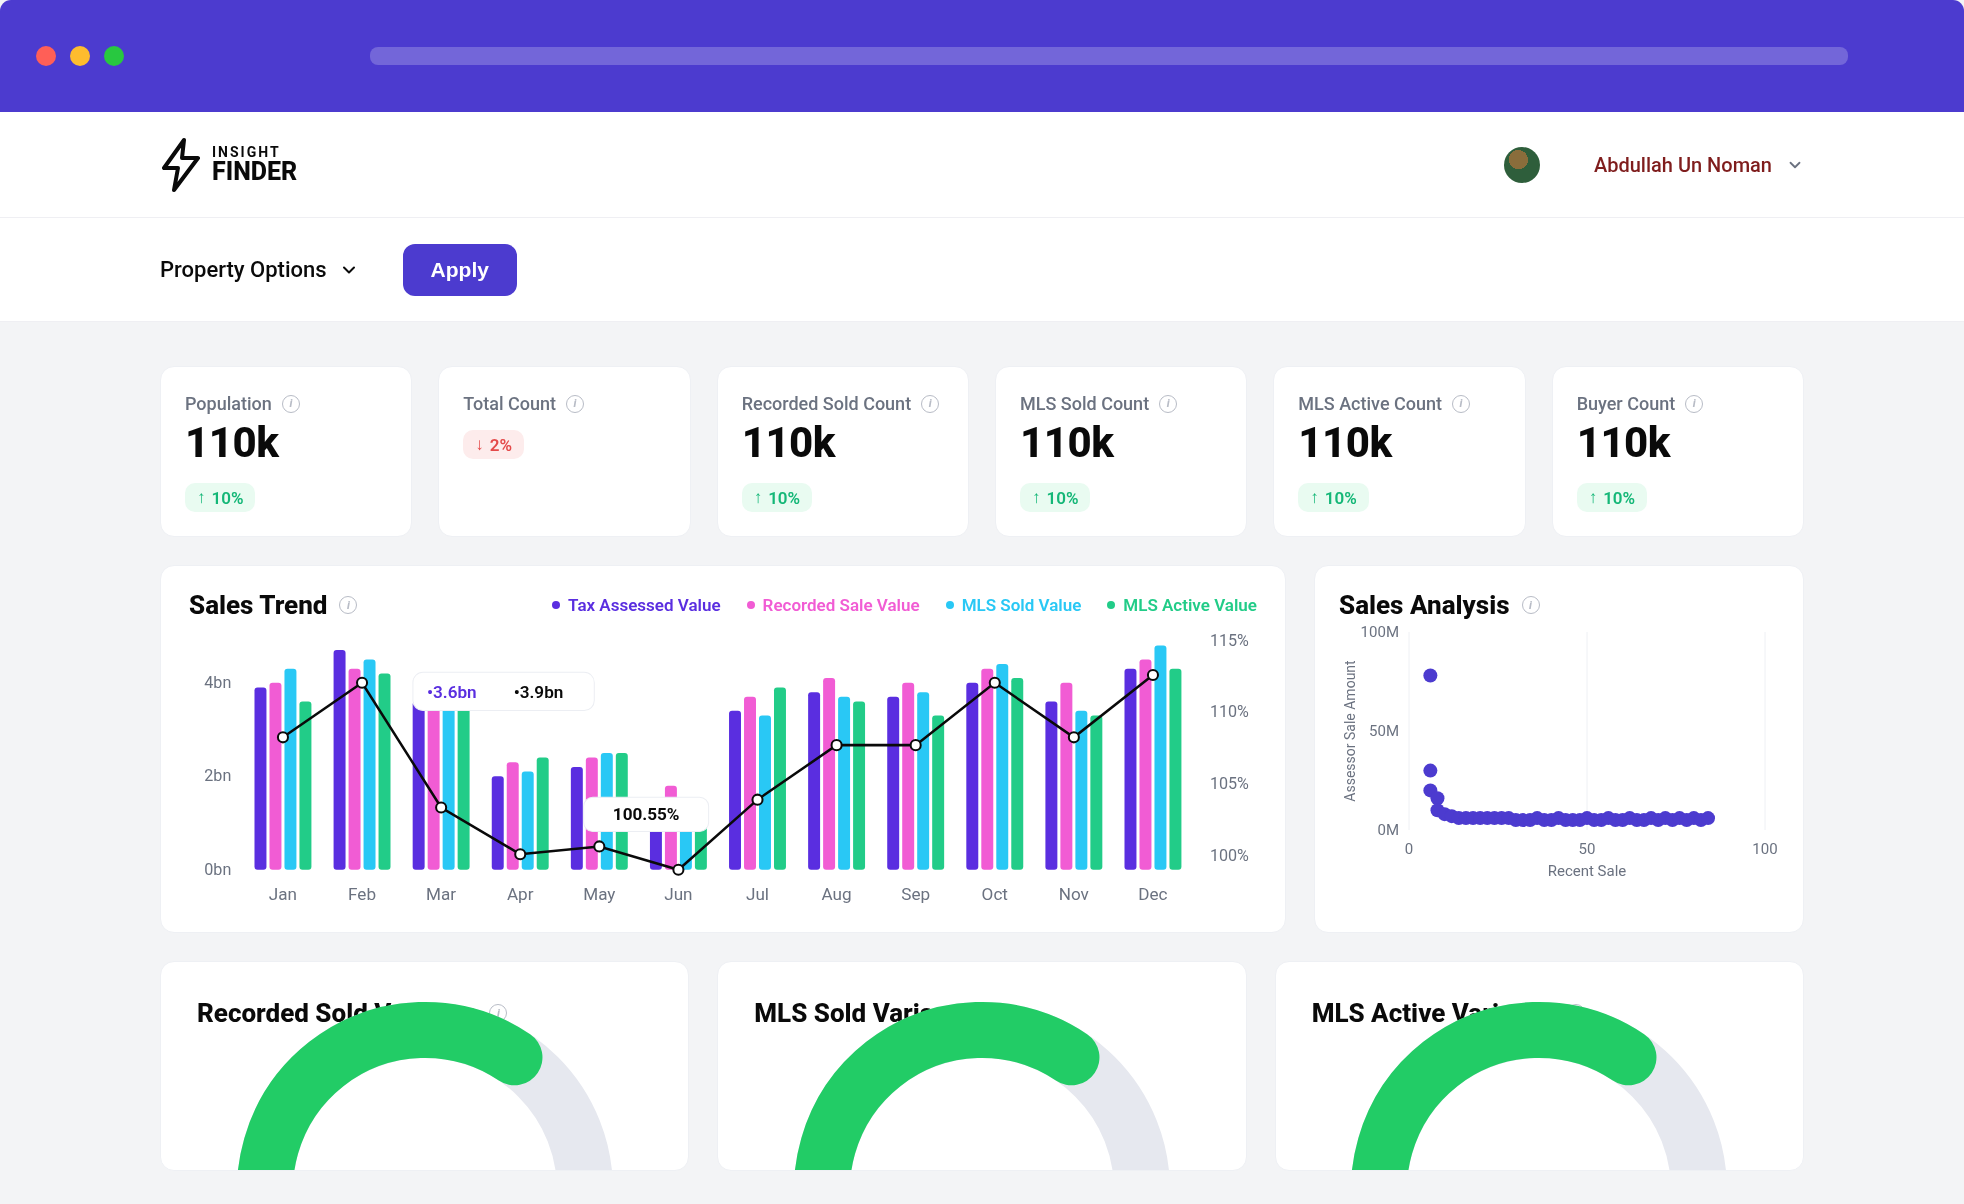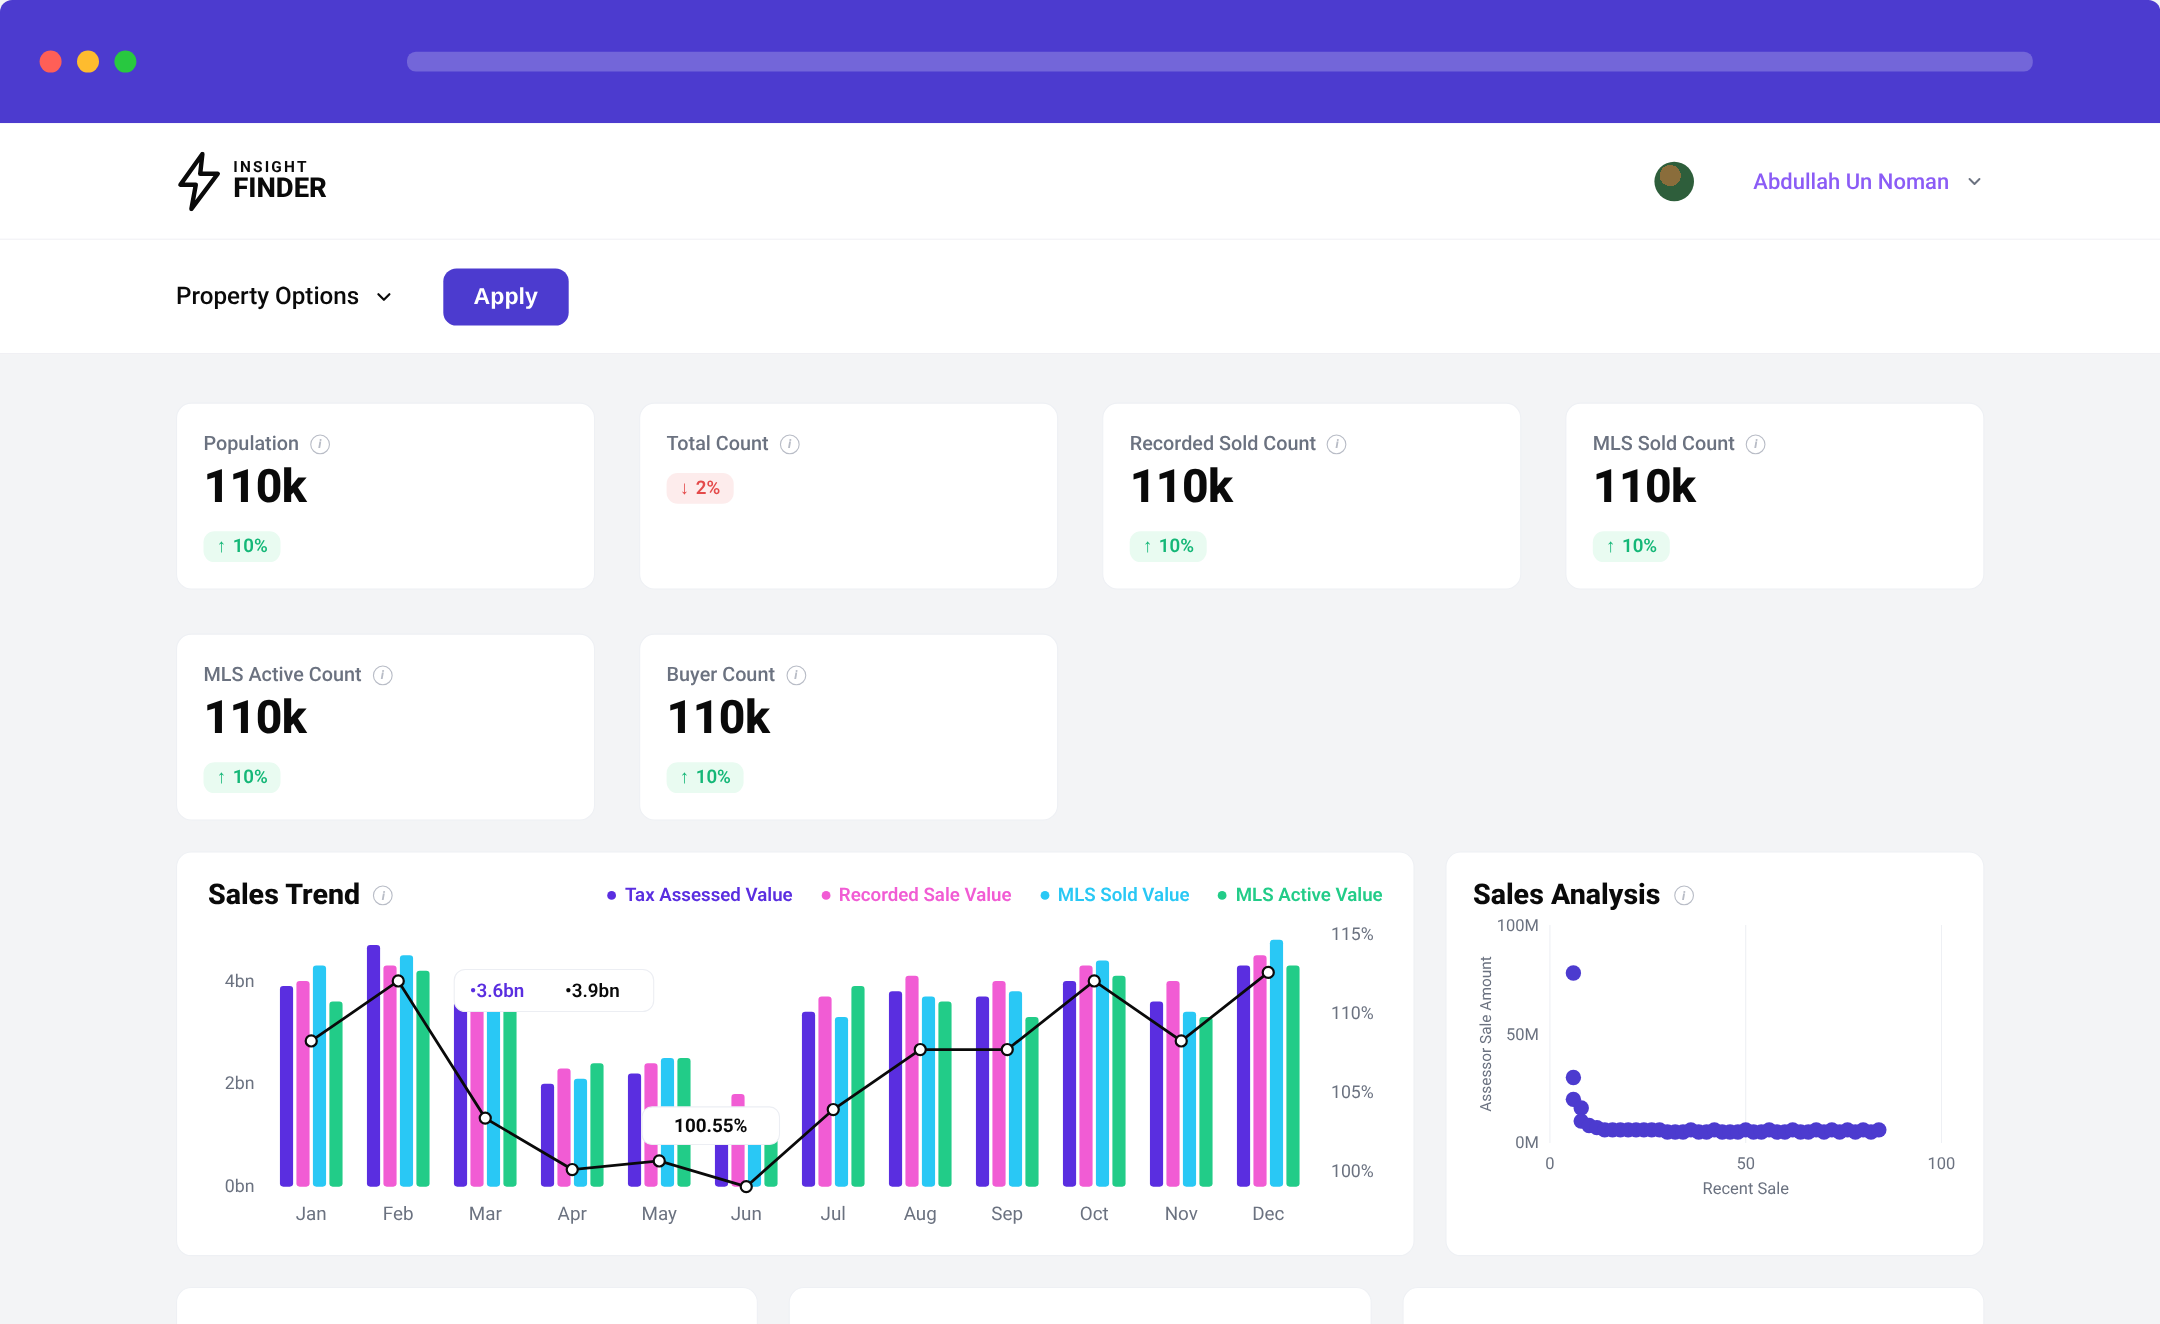--- a/index.html
+++ b/index.html
@@ -47,37 +47,37 @@
     justify-content: space-between;
     padding: 0 160px;
     border-bottom: 1px solid #EFEFF3;
   }
   .logo { display: flex; align-items: center; gap: 10px; }
   .logo-text { line-height: 1.0; }
   .logo-text .small { font-size: 14px; letter-spacing: 2px; font-weight: 700; color: #0A0A0A; }
   .logo-text .big { font-size: 25px; font-weight: 800; color: #0A0A0A; }
   .user { display: flex; align-items: center; gap: 14px; cursor: pointer; }
   .avatar { width: 36px; height: 36px; border-radius: 50%; background: radial-gradient(circle at 40% 35%, #8a6d3b 0 30%, #2e5e3b 30% 100%); }
-  .user-name { font-size: 20px; color: #8b5cf6; font-weight: 500; margin-left: 40px; }
+  .user-name { font-size: 20px; color: #7f1d1d; font-weight: 500; margin-left: 40px; }
   .toolbar {
     background: #FFFFFF;
     height: 104px;
     display: flex;
     align-items: center;
     padding: 0 160px;
     gap: 44px;
     border-bottom: 1px solid #EFEFF3;
   }
   .dropdown { display: flex; align-items: center; gap: 12px; font-size: 22px; color: #0A0A0A; font-weight: 500; cursor: pointer; justify-content: flex-end; }
   .btn-apply {
     background: #4C3BCF; color: #fff; font-weight: 700; font-size: 21px;
     padding: 14px 28px; border-radius: 12px; border: none; cursor: pointer;
   }
   .content { padding: 44px 160px; display: flex; flex-direction: column; gap: 28px; }
-  .kpi-row { display: grid; grid-template-columns: repeat(4, 1fr); gap: 40px; }
+  .kpi-row { display: grid; grid-template-columns: repeat(6, 1fr); gap: 26px; }
   .card {
     background: #FFFFFF;
     border: 1px solid #EEF0F4;
     border-radius: 14px;
     padding: 26px 24px 24px;
   }
   .kpi-title { font-size: 18px; color: #6B7280; font-weight: 500; display: flex; align-items: center; gap: 10px; }
   .kpi-value { font-size: 42px; font-weight: 800; color: #0A0A0A; margin-top: 4px; letter-spacing: -0.5px; }
   .kpi-delta { margin-top: 16px; display: inline-flex; align-items: center; gap: 6px; font-size: 17px; font-weight: 600; padding: 4px 12px; border-radius: 10px; }
   .kpi-delta.up { background: #E9FBF1; color: #14B777; }

